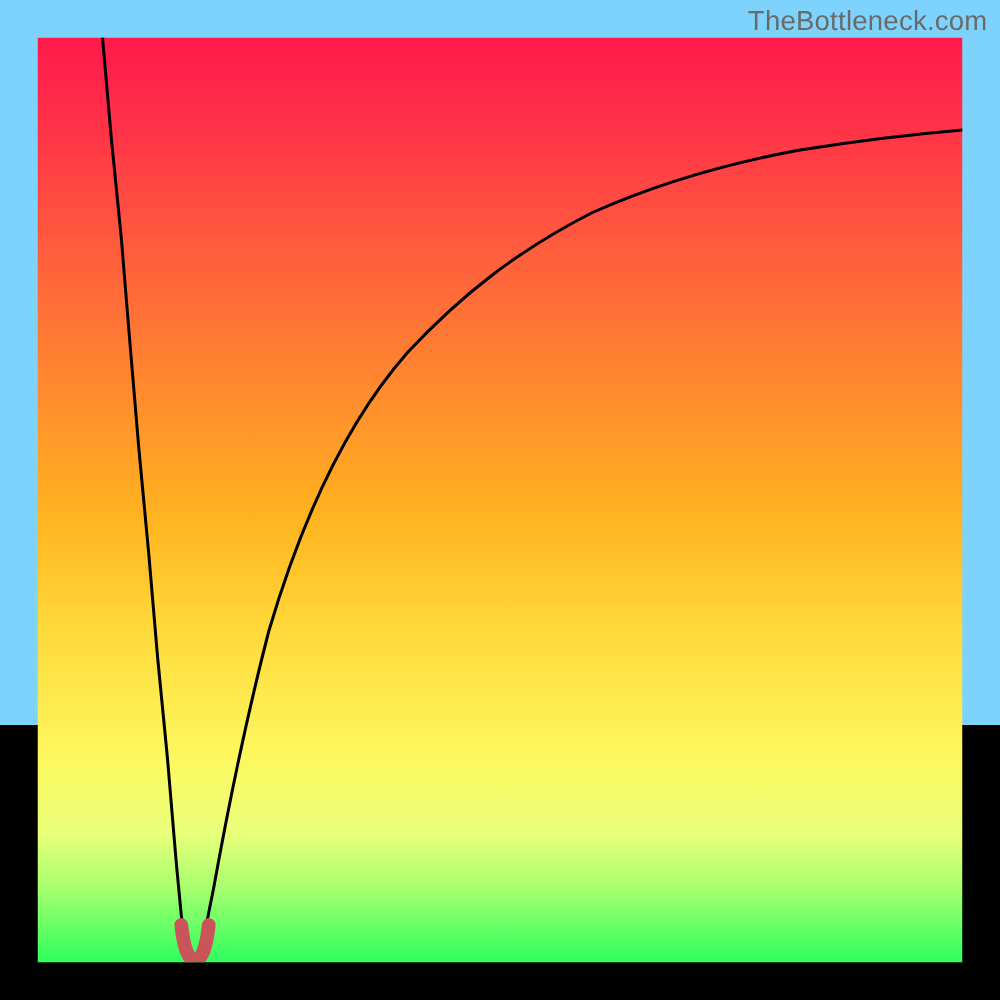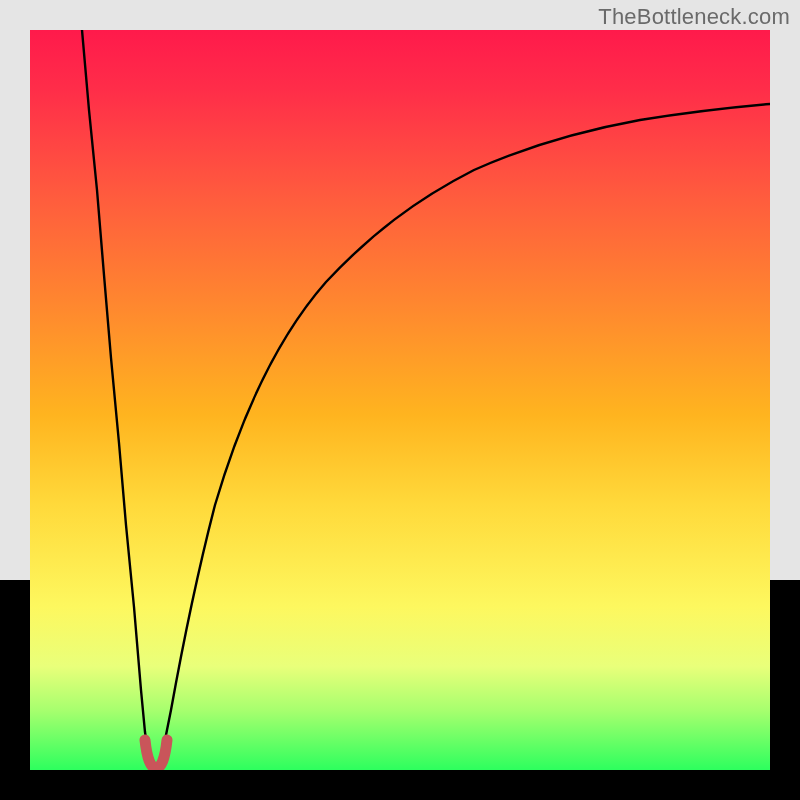--- a/index.html
+++ b/index.html
@@ -8,21 +8,21 @@
     width: 800px;
     height: 800px;
     overflow: hidden;
     background: #000;
     font-family: Arial, Helvetica, sans-serif;
   }
   .frame {
     position: relative;
     width: 800px;
     height: 580px;
-    background: #e5e5e5;
+    background: #7dd3fc;
   }
   .plot-area {
     position: absolute;
     left: 30px;
     top: 30px;
     width: 740px;
     height: 740px;
     overflow: hidden;
   }
   .gradient-bg {

